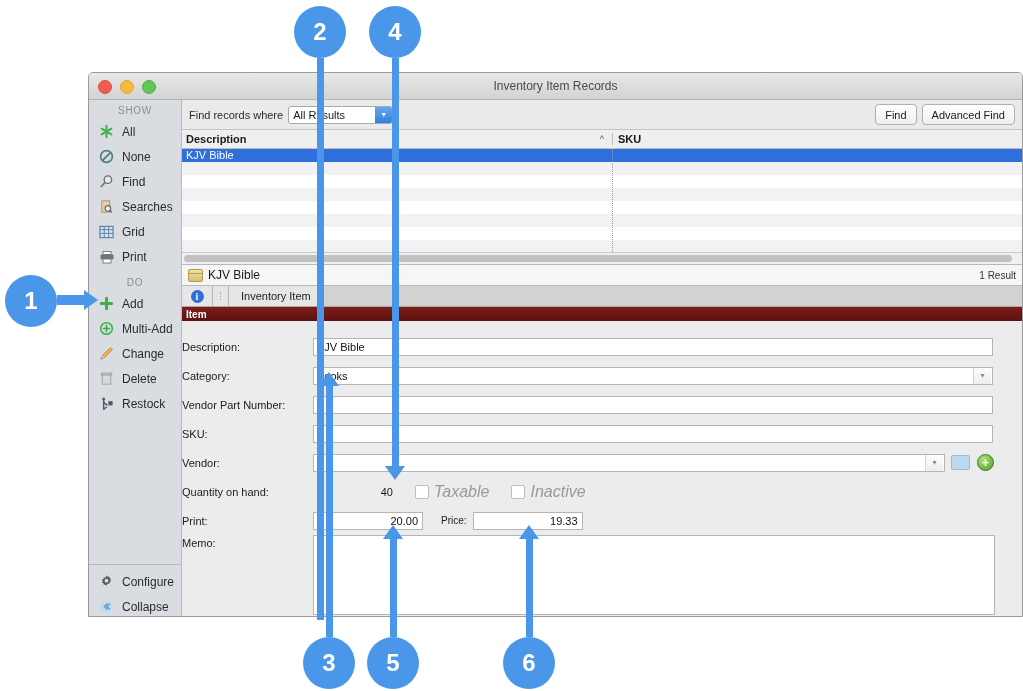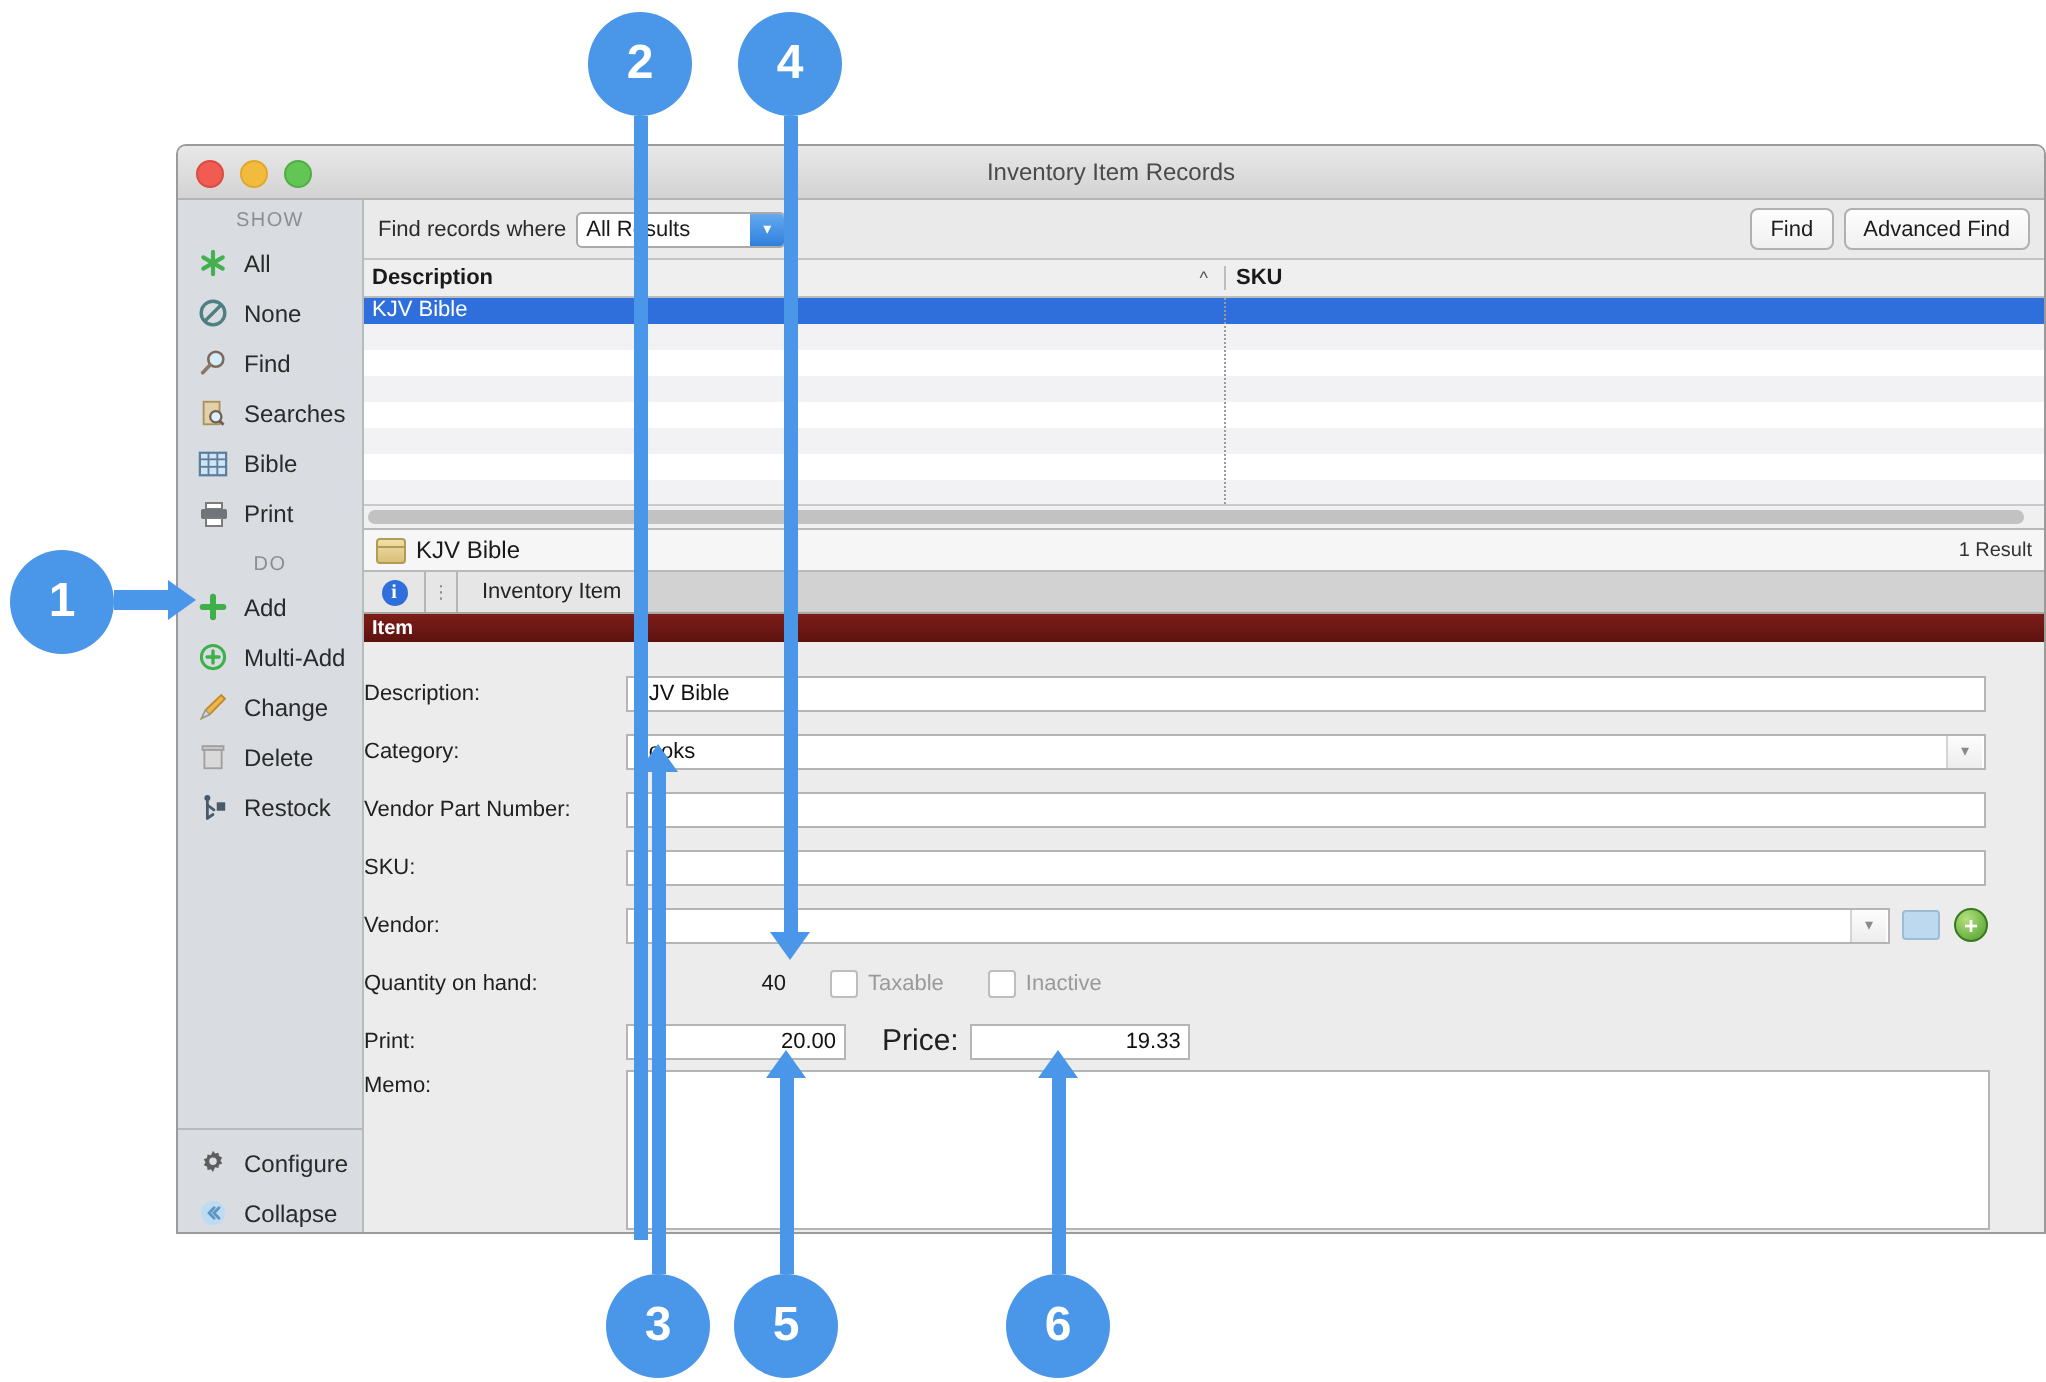--- a/index.html
+++ b/index.html
@@ -237,23 +237,23 @@
     color:#fff; font-size: 12px; font-weight: bold;
     display:flex;align-items:center;justify-content:center;
     line-height:1;
   }
   .qty { font-size: 11px; color:#1a1a1a; width: 80px; text-align: right; }
   .cbx {
     width: 12px; height: 12px; background: #fff;
     border: 1px solid #bdbdbd; border-radius: 2px;
     margin: 0 5px 0 22px;
   }
-  .cbx-lbl { font-size: 11px; color: #999; }
+  .cbx-lbl { font-size: 16px; color: #999; font-style: italic; }
   .fin.money { width: 110px; justify-content: flex-end; padding-right: 4px; }
-  .inline-lbl { font-size: 15px; color:#202020; margin: 0 6px 0 18px; }
+  .inline-lbl { font-size: 10px; color:#202020; margin: 0 6px 0 18px; }
   .memo {
     width: 680px; height: 78px;
     background:#fff; border:1px solid #b5b5b5;
   }
 
   
   .callout {
     position: absolute;
     width: 52px; height: 52px; border-radius: 50%;
     background: #4a96e8; color: #fff;
@@ -351,21 +351,21 @@
           <svg width="15" height="14" viewBox="0 0 16 14">
               <rect x="1" y="1" width="14" height="12" fill="#cfe4f5" stroke="#5d7f9c" stroke-width="1.2"></rect>
               <g stroke="#5d7f9c" stroke-width="1">
                 <line x1="1" y1="4.5" x2="15" y2="4.5"></line>
                 <line x1="1" y1="8.5" x2="15" y2="8.5"></line>
                 <line x1="5.6" y1="1" x2="5.6" y2="13"></line>
                 <line x1="10.3" y1="1" x2="10.3" y2="13"></line>
               </g>
             </svg>
         </span>
-        <span>Bible</span>
+        <span>Grid</span>
       </div>
 
       <div class="sb-item">
         <span class="sb-ic">
           <svg width="16" height="14" viewBox="0 0 16 14">
               <rect x="4" y="1.5" width="8" height="3" fill="#fff" stroke="#7b7b7b" stroke-width="1"></rect>
               <rect x="1.5" y="4.5" width="13" height="5" rx="1" fill="#6f757b"></rect>
               <rect x="4" y="9" width="8" height="4" fill="#fff" stroke="#7b7b7b" stroke-width="1"></rect>
             </svg>
         </span>

